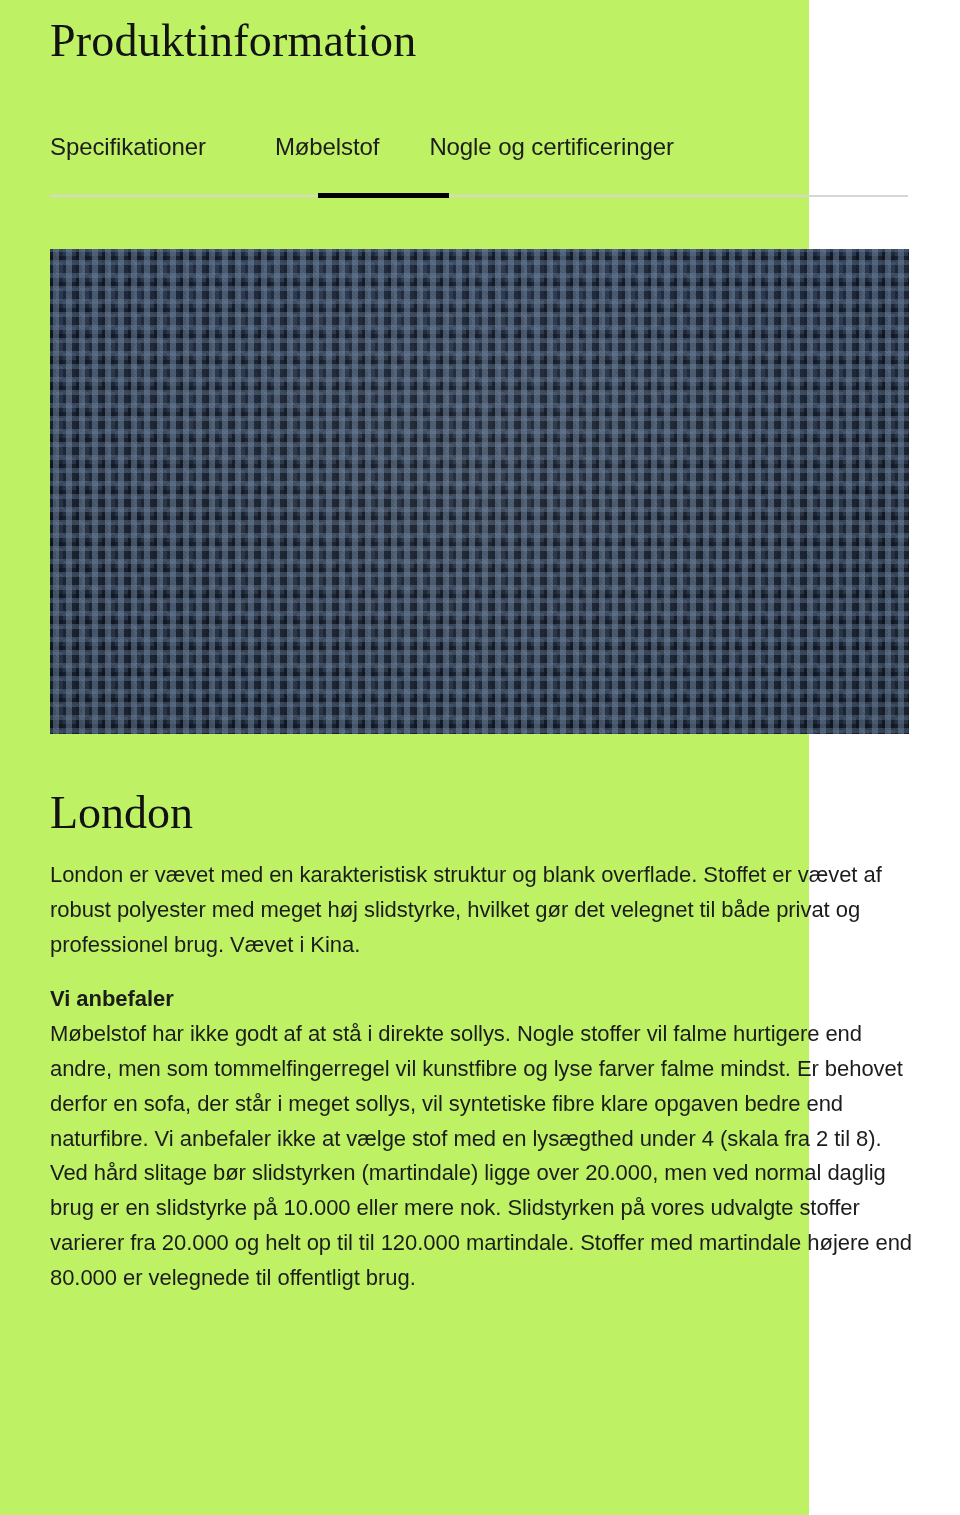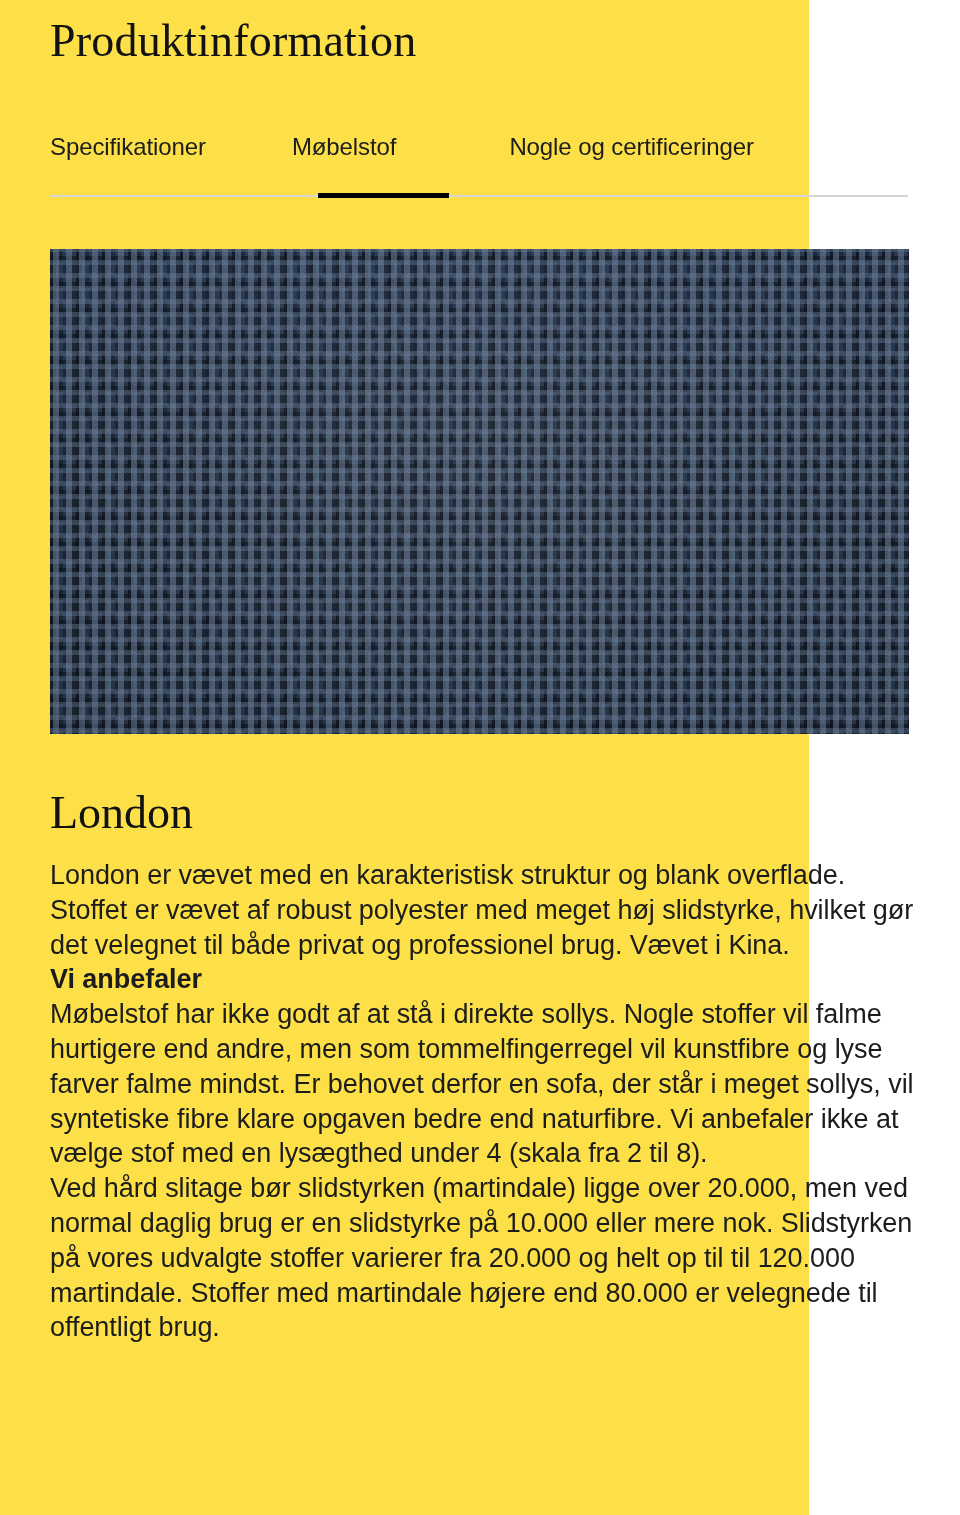--- a/index.html
+++ b/index.html
@@ -13,21 +13,21 @@
     height: 1515px;
     font-family: "Liberation Sans", sans-serif;
     color: #111111;
     overflow: hidden;
   }
 
   .page {
     position: relative;
     width: 809px;
     height: 1515px;
-    background: #fde047;
+    background: #bef264;
   }
 
   
   .page-title {
     position: absolute;
     left: 50px;
     top: 15px;
     font-family: "Liberation Serif", "DejaVu Serif", serif;
     font-size: 46px;
     font-weight: 400;
@@ -42,39 +42,39 @@
   .tabs {
     position: absolute;
     left: 50px;
     top: 133px;
     width: 858px;
     height: 70px;
   }
   .tabs-row {
     display: flex;
     align-items: flex-start;
-    gap: 17px;
+    gap: 0px;
     height: 48px;
   }
   .tab {
     position: relative;
     font-size: 24px;
     font-weight: 400;
     color: #1d1d1d;
     line-height: 1.2;
     padding: 0;
     background: none;
     border: none;
     font-family: "Liberation Sans", sans-serif;
     white-space: nowrap;
     cursor: pointer;
     letter-spacing: -0.1px;
   }
   .tab-spec { margin-right: 69px; }
-  .tab-mob  { margin-right: 96px; text-align: right; }
+  .tab-mob  { margin-right: 50px; text-align: right; }
 
   .tabs-divider {
     position: absolute;
     left: 0;
     top: 62px;
     width: 858px;
     height: 2px;
     background: #d6d6d6;
   }
   .tab-underline {
@@ -187,30 +187,31 @@
     line-height: 1.15;
     white-space: nowrap;
   }
 
   
   .body-copy {
     position: absolute;
     left: 50px;
     top: 858px;
     width: 866px;
-    font-size: 27px;
+    font-size: 22px;
     line-height: 34.8px;
     color: #1c1c1c;
     letter-spacing: -0.05px;
   }
   .body-copy p {
     margin: 0;
   }
   .body-copy .bold {
     font-weight: 700;
+    margin-top: 20px;
   }
 </style>
 </head>
 <body>
 
 <div class="page">
 
   <h1 class="page-title">Produktinformation</h1>
 
   <div class="tabs">

